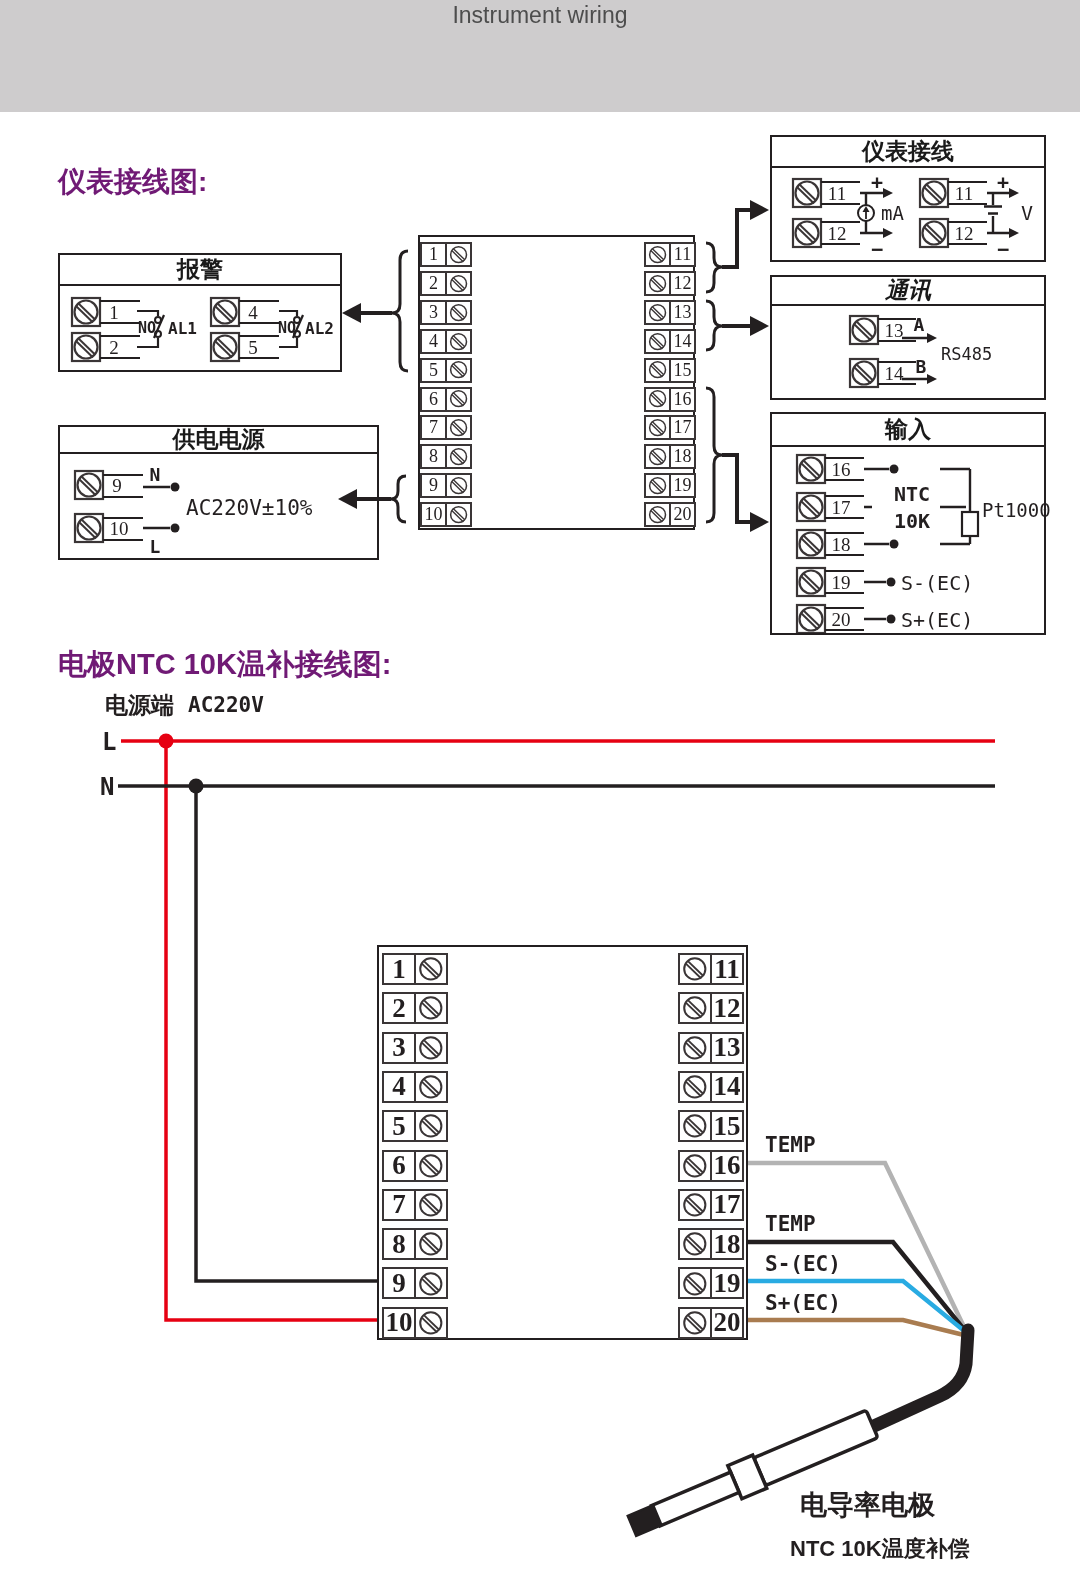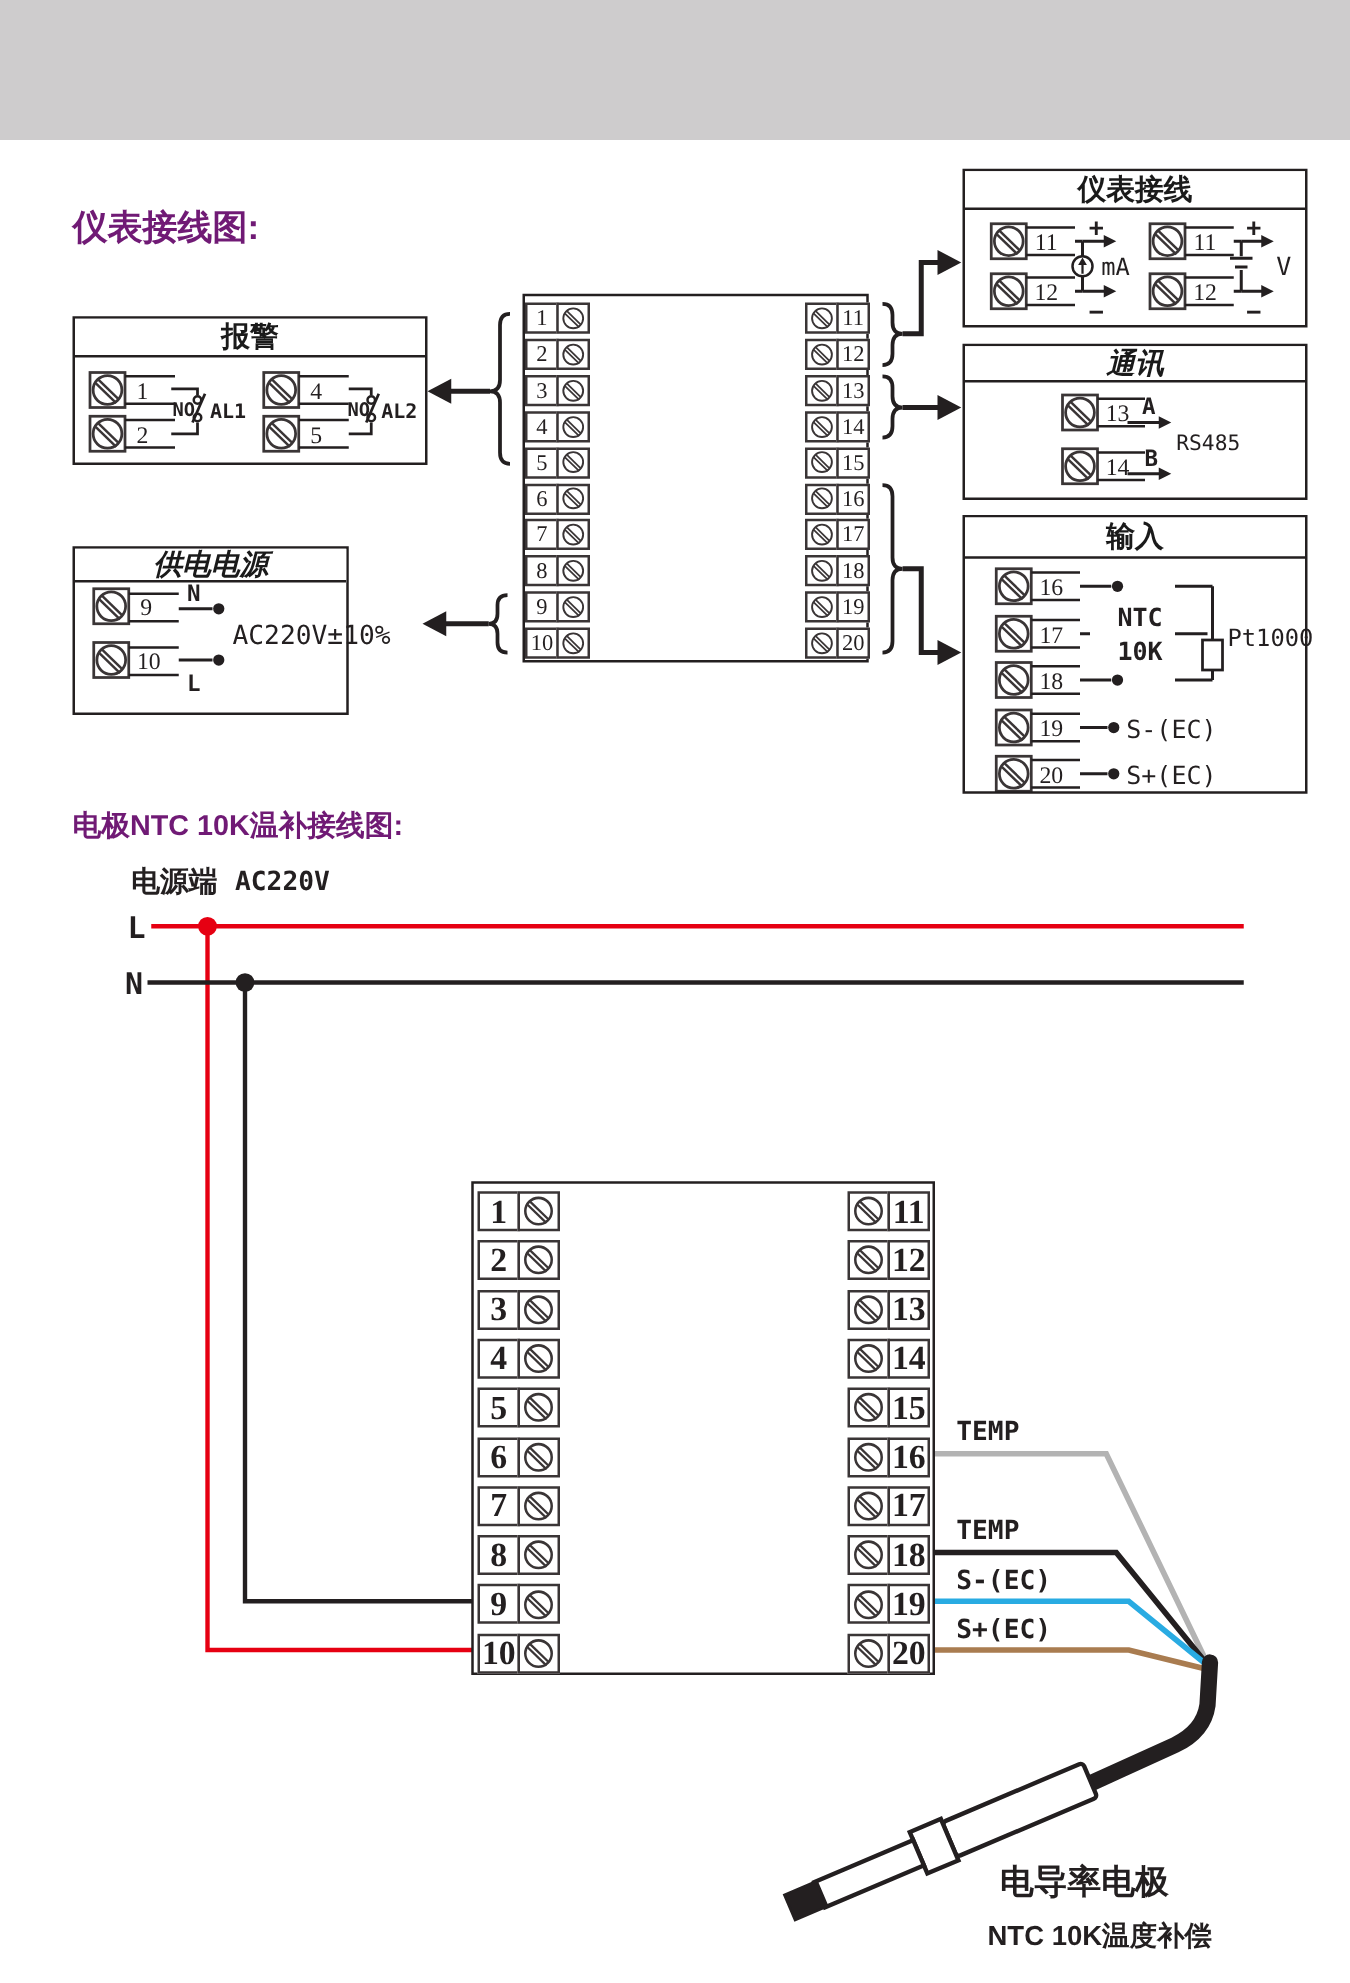--- a/index.html
+++ b/index.html
@@ -9,21 +9,21 @@
     font-family:"Liberation Sans", sans-serif;
   }
   *{box-sizing:border-box;}
   
   #header{position:absolute;left:0;top:0;width:1080px;height:112px;background:#cecccd;text-align:center;}
   #page-title{padding-top:8px;font-size:54px;font-weight:900;letter-spacing:3px;color:#111;line-height:1.1;}
   #page-subtitle{font-size:23px;color:#4d4d4d;margin-top:2px;}
   
   .section-label{position:absolute;font-weight:bold;color:#701a75;}
   #d1-label{left:58px;top:163px;font-size:28px;}
-  #d2-heading{left:58px;top:645px;font-size:23px;}
+  #d2-heading{left:58px;top:645px;font-size:29px;}
   
   .dbox{position:absolute;border:2.5px solid #231f20;background:#fff;z-index:2;}
   .dbox .box-title{display:flex;align-items:center;justify-content:center;
     border-bottom:2.5px solid #231f20;font-weight:bold;font-size:23px;color:#1a1a1a;}
   
   .tblock{position:absolute;border:2.5px solid #231f20;background:#fff;z-index:2;}
   .tcol{display:contents;}
   .trow{position:absolute;display:flex;}
   .ncell,.scell{border:2px solid #3a3536;background:#fff;display:flex;align-items:center;justify-content:center;}
   .scell{margin-left:-2px;}
@@ -43,20 +43,21 @@
   #overlay .w{fill:none;stroke:#231f20;}
   #overlay text{fill:#231f20;}
   .t-mono{font-family:"DejaVu Sans Mono", monospace;}
   .t-serif{font-family:"Liberation Serif", serif;}
   .t-cjk{font-family:"Liberation Sans", sans-serif;font-weight:bold;}
 </style>
 </head>
 <body>
 
 <div id="header">
+  <div id="page-subtitle">Instrument wiring</div>
 </div>
 
 <svg id="overlay" width="1080" height="1586" viewBox="0 0 1080 1586">
   <defs>
     <g id="screw28">
       <rect x="0" y="0" width="28" height="28" fill="#fff" stroke="#3a3536" stroke-width="2.2"></rect>
       <circle cx="14" cy="14" r="11.5" fill="none" stroke="#3a3536" stroke-width="2.2"></circle>
       <line x1="6.5" y1="5.5" x2="23" y2="21.5" stroke="#3a3536" stroke-width="2"></line>
       <line x1="4.5" y1="8.5" x2="21" y2="24.5" stroke="#3a3536" stroke-width="2"></line>
     </g>
@@ -244,21 +245,21 @@
   <text class="t-cjk" font-size="27" x="800" y="1514">电导率电极</text>
   <text class="t-cjk" font-size="22" font-weight="bold" x="790" y="1556">NTC 10K温度补偿</text>
 </svg>
 
 <div id="d1-label" class="section-label">仪表接线图:</div>
 
 <div class="dbox" style="left:58px;top:253px;width:284px;height:119px;background:transparent;">
   <div class="box-title" style="height:31px;background:#fff;">报警</div>
 </div>
 
-<div class="dbox" style="left:58px;top:437px;width:221px;height:135px;background:transparent;font-style:italic;">
+<div class="dbox" style="left:58px;top:425px;width:321px;height:135px;background:transparent;">
   <div class="box-title" style="height:27px;background:#fff;">供电电源</div>
 </div>
 
 <div class="dbox" style="left:770px;top:135px;width:276px;height:127px;background:transparent;">
   <div class="box-title" style="height:31px;background:#fff;">仪表接线</div>
 </div>
 
 <div class="dbox" style="left:770px;top:275px;width:276px;height:125px;background:transparent;">
   <div class="box-title" style="height:29px;background:#fff;font-style:italic;">通讯</div>
 </div>

